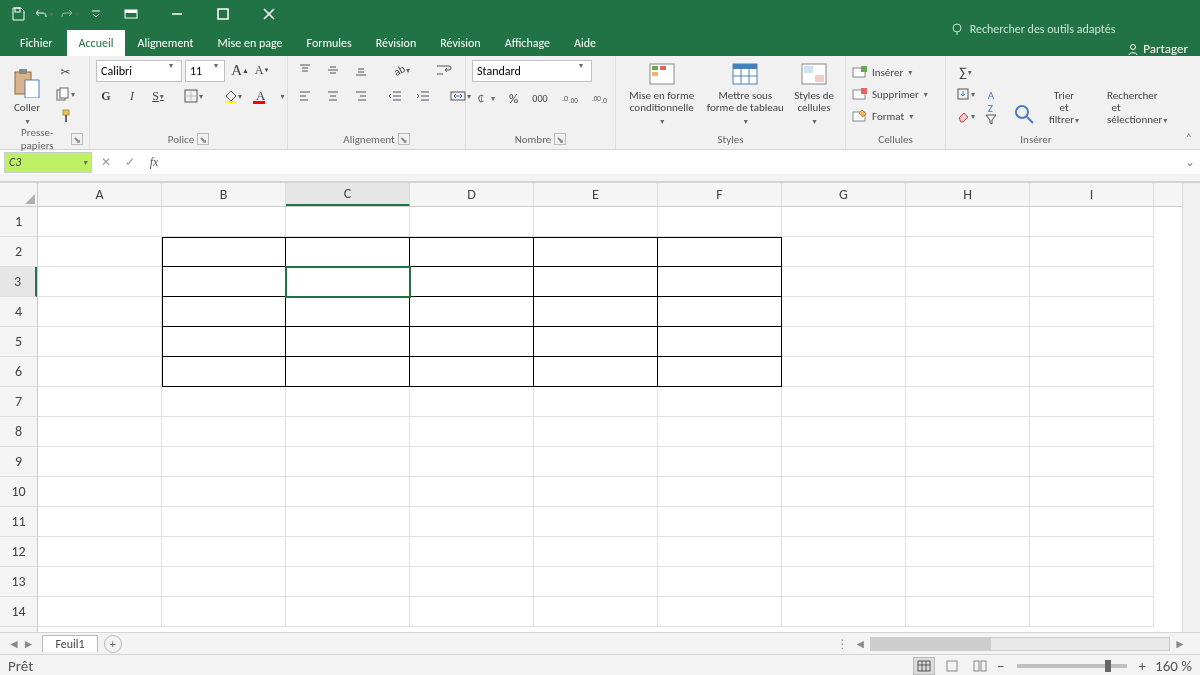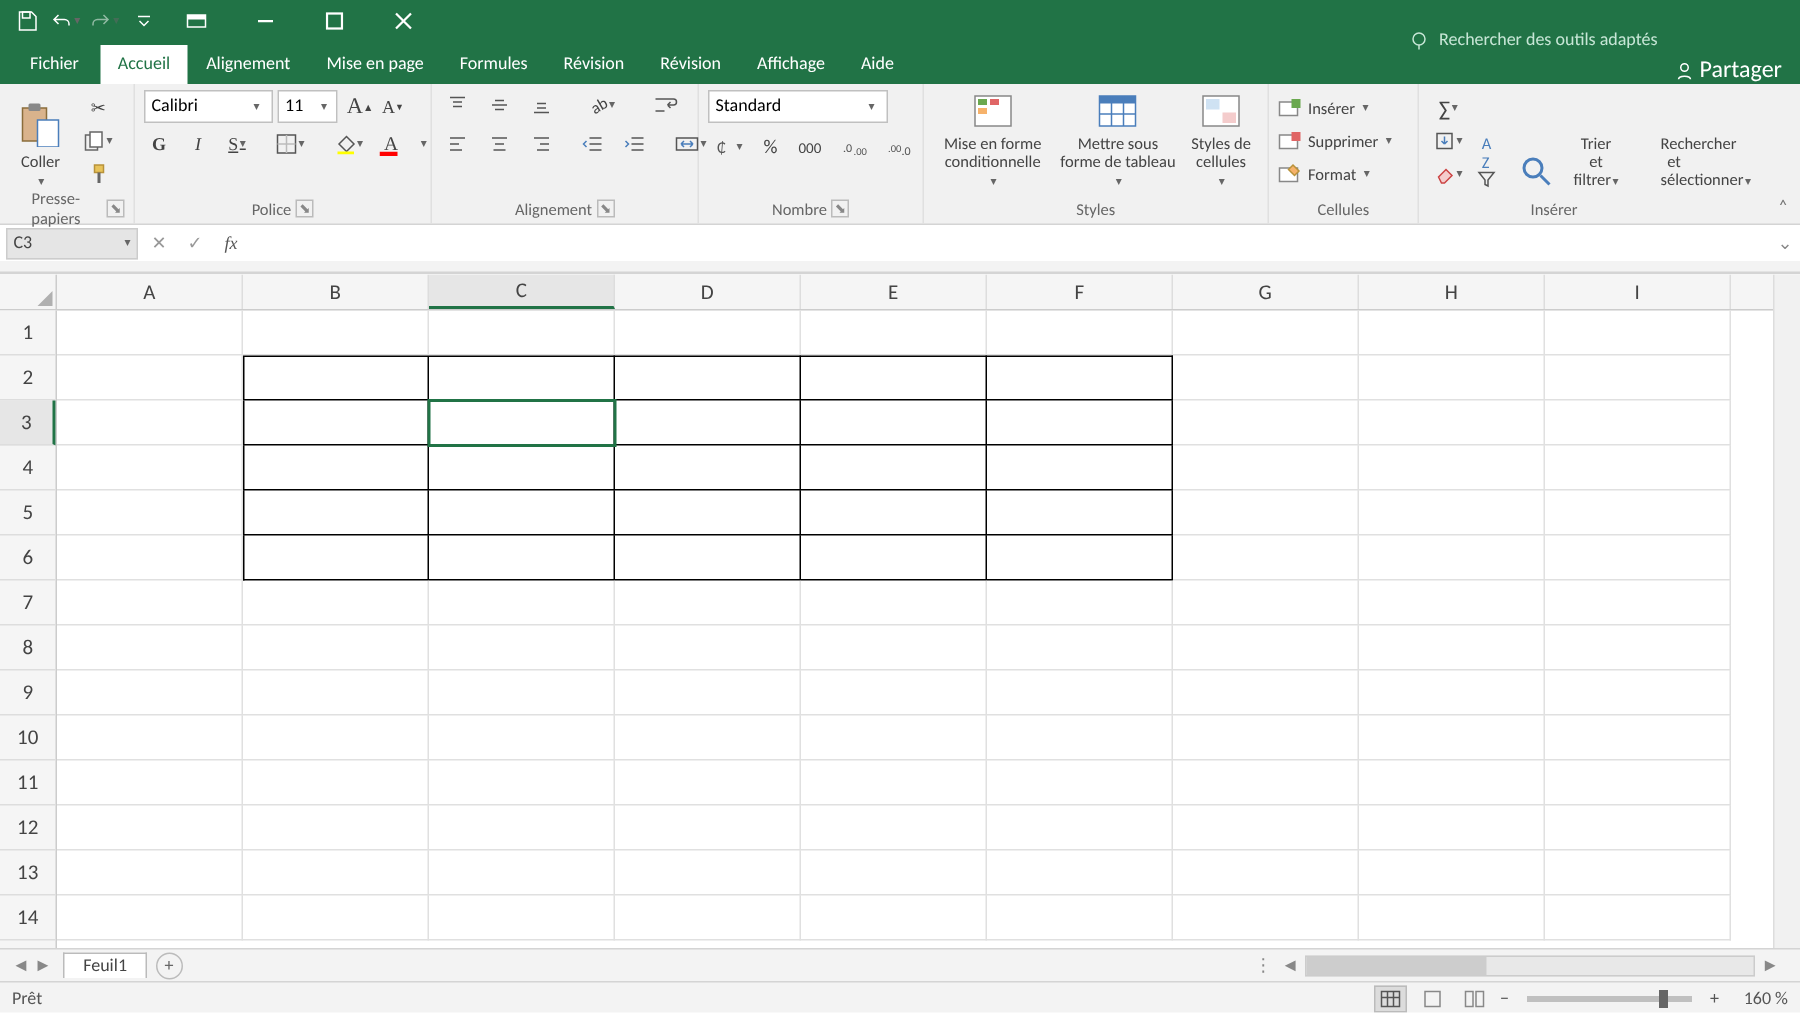--- a/index.html
+++ b/index.html
@@ -14,47 +14,47 @@
   .winctrls { display: flex; }
   .winbtn { width: 46px; height: 28px; display:flex; align-items:center; justify-content:center; cursor:pointer; }
 
   
   .ribbon-tabs { height: 28px; background: #217346; display: flex; align-items: flex-end; padding-left: 6px; color: #fff; }
   .tab { padding: 0 12px; height: 26px; line-height: 26px; font-size: 12px; cursor: pointer; }
   .tab.file { padding: 0 14px; }
   .tab.active { background: #fff; color: #217346; }
   .ribbon-right { margin-left: auto; display: flex; align-items: center; padding-right: 12px; gap: 12px; color:#fff; }
   .tellme { display: flex; align-items: center; gap: 6px; color: #c7e6d6; font-size: 12px; }
-  .share { display:flex; align-items:center; gap:4px; font-size:16px;margin-top:40px; }
+  .share { display:flex; align-items:center; gap:4px; font-size:13px;margin-top:40px; }
 
   
   .ribbon { height: 94px; background: #f1f1f1; border-bottom: 1px solid #d4d4d4; display: flex; position: relative; }
   .group { border-right: 1px solid #e0e0e0; padding: 4px 6px 2px 6px; display:flex; flex-direction:column; justify-content:space-between; }
   .group-label { text-align:center; font-size:11px; color:#666; height:16px; display:flex; align-items:center; justify-content:center; gap:3px; }
   .dlaunch { font-size:9px; color:#888; border:1px solid #bbb; width:12px; height:12px; display:flex; align-items:center; justify-content:center; }
   .ctrls { display:flex; align-items:flex-start; gap:4px; }
   .col { display:flex; flex-direction:column; gap:2px; }
-  .row { display:flex; align-items:center; gap:2px; }
+  .row { display:flex; gap:2px; }
   .big-btn { display:flex; flex-direction:column; align-items:center; justify-content:flex-end; width:42px; height:66px; cursor:pointer; font-size:11px; gap:2px; }
   .big-btn.wide { width:86px; }
   .ico16 { width:16px; height:16px; display:flex; align-items:center; justify-content:center; }
   .ico32 { width:32px; height:32px; display:flex; align-items:center; justify-content:center; }
   .sbtn { height:20px; padding:0 3px; display:flex; align-items:center; justify-content:center; cursor:pointer; border:1px solid transparent; }
   .dd { font-size:8px; color:#666; padding-left:1px; }
   .fontbox { width:86px; height:22px; border:1px solid #c0c0c0; background:#fff; font-size:12px; padding:0 4px; }
   .sizebox { width:40px; height:22px; border:1px solid #c0c0c0; background:#fff; font-size:12px; padding:0 4px; }
   .fmtbox { width:120px; height:22px; border:1px solid #c0c0c0; background:#fff; font-size:12px; padding:0 4px; }
   .txtbtn { height:20px; min-width:20px; font-family:"Times New Roman", serif; display:flex; align-items:center; justify-content:center; cursor:pointer; }
   .cells-row { display:flex; align-items:center; gap:4px; font-size:11px; height:20px; cursor:pointer; }
   .collapse { position:absolute; right:8px; bottom:4px; cursor:pointer; color:#777; }
 
   
   .fbar-wrap { background:#fff; border-bottom:1px solid #d4d4d4; }
   .fbar { height:24px; display:flex; align-items:center; }
-  .namebox { width:88px; height:21px; border:1px solid #ccc; margin:0 2px 0 4px; padding:0 4px; font-size:12px; display:flex; align-items:center; justify-content:space-between; background:#e5e5e5;}
+  .namebox { width:88px; height:21px; border:1px solid #ccc; margin:0 2px 0 4px; padding:0 4px; font-size:12px; display:flex; align-items:center; justify-content:space-between; background:#bef264;font-style:italic;}
   .fbar-btn { width:24px; height:24px; display:flex; align-items:center; justify-content:center; color:#999; cursor:pointer; }
   .fbar-btn.fx { font-style:italic; font-family:"Times New Roman"; color:#555; }
   .formula-input { flex:1; border:none; outline:none; height:22px; padding:0 4px; font-size:12px; }
   .fbar-expand { width:20px; text-align:center; color:#888; cursor:pointer; }
   .ruler { height:8px; background:#f3f3f3; border-bottom:1px solid #d4d4d4; }
 
   
   .grid-wrap { position:relative; height: calc(675px - 28px - 28px - 94px - 24px - 8px - 22px - 22px); overflow:hidden; background:#fff; }
   .corner { position:absolute; left:0; top:0; width:38px; height:24px; background:#f5f5f5; border-right:1px solid #ccc; border-bottom:1px solid #ccc; display:flex; align-items:flex-end; justify-content:flex-end;}
   .corner::after { content:""; border-style:solid; border-width:0 0 10px 10px; border-color:transparent transparent #b0b0b0 transparent; margin:0 2px 2px 0; }
@@ -78,21 +78,21 @@
   .sheetbar { height:22px; background:#f3f3f3; border-top:1px solid #d4d4d4; display:flex; align-items:center; font-size:12px; }
   .sheet-nav { display:flex; gap:2px; padding:0 8px; color:#888; }
   .sheet-tab { background:#fff; border:1px solid #bbb; border-bottom:none; padding:1px 12px; font-size:12px; }
   .add-sheet { width:18px; height:18px; border:1px solid #bbb; border-radius:50%; margin-left:6px; display:flex; align-items:center; justify-content:center; color:#666; cursor:pointer; }
   .hscroll-space { flex:1; display:flex; align-items:center; justify-content:flex-end; }
   .hscroll { width:300px; height:14px; background:#e8e8e8; margin-right:18px; position:relative; border:1px solid #ccc;}
   .hscroll::before { content:""; position:absolute; left:0; top:0; bottom:0; width:120px; background:#cdcdcd; }
   .split { color:#888; padding:0 6px; }
 
   
-  .status { height:22px; background:#f3f3f3; border-top:1px solid #d4d4d4; display:flex; align-items:center; font-size:12px; color:#555; padding:0 8px; }
+  .status { height:22px; background:#f3f3f3; border-top:1px solid #d4d4d4; display:flex; align-items:center; font-size:15px; color:#555; padding:0 8px; }
   .status .right { margin-left:auto; display:flex; align-items:center; gap:6px; }
   .viewbtn { width:22px; height:18px; border:1px solid transparent; display:flex; align-items:center; justify-content:center; cursor:pointer; }
   .viewbtn.active { background:#dcdcdc; border-color:#bbb; }
   .zoom-slider { width:110px; height:4px; background:#c0c0c0; position:relative; margin:0 6px; }
   .zoom-slider::after { content:""; position:absolute; right:16px; top:-4px; width:6px; height:12px; background:#666; }
 </style>
 </head>
 <body>
 
 <div class="titlebar">

